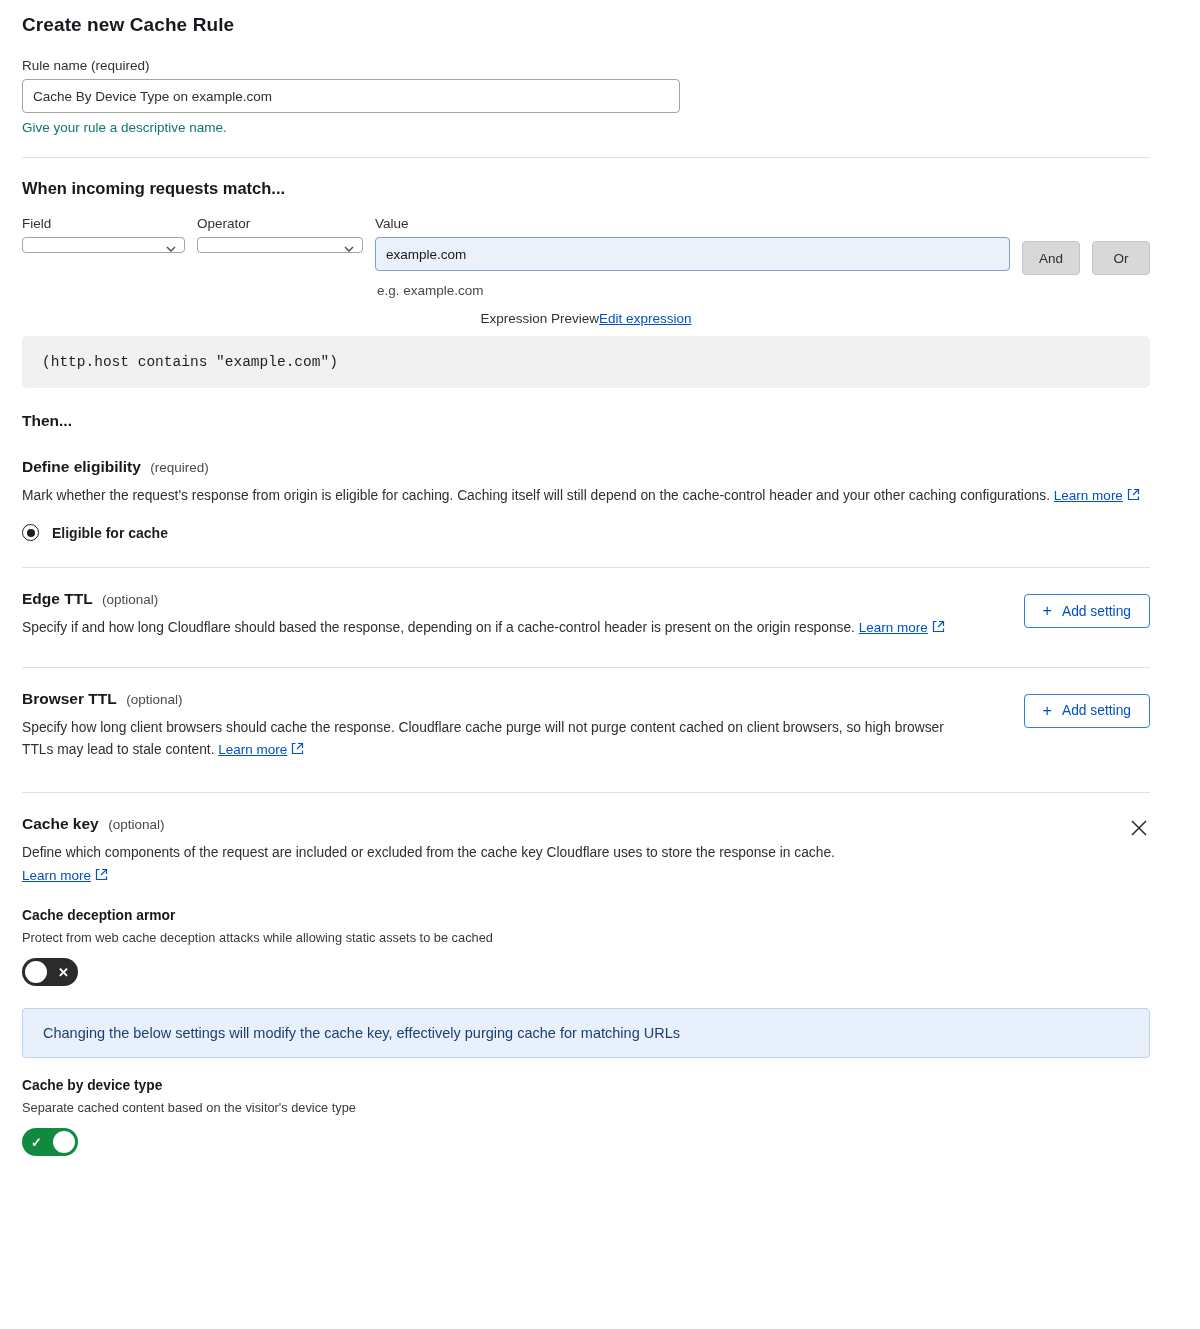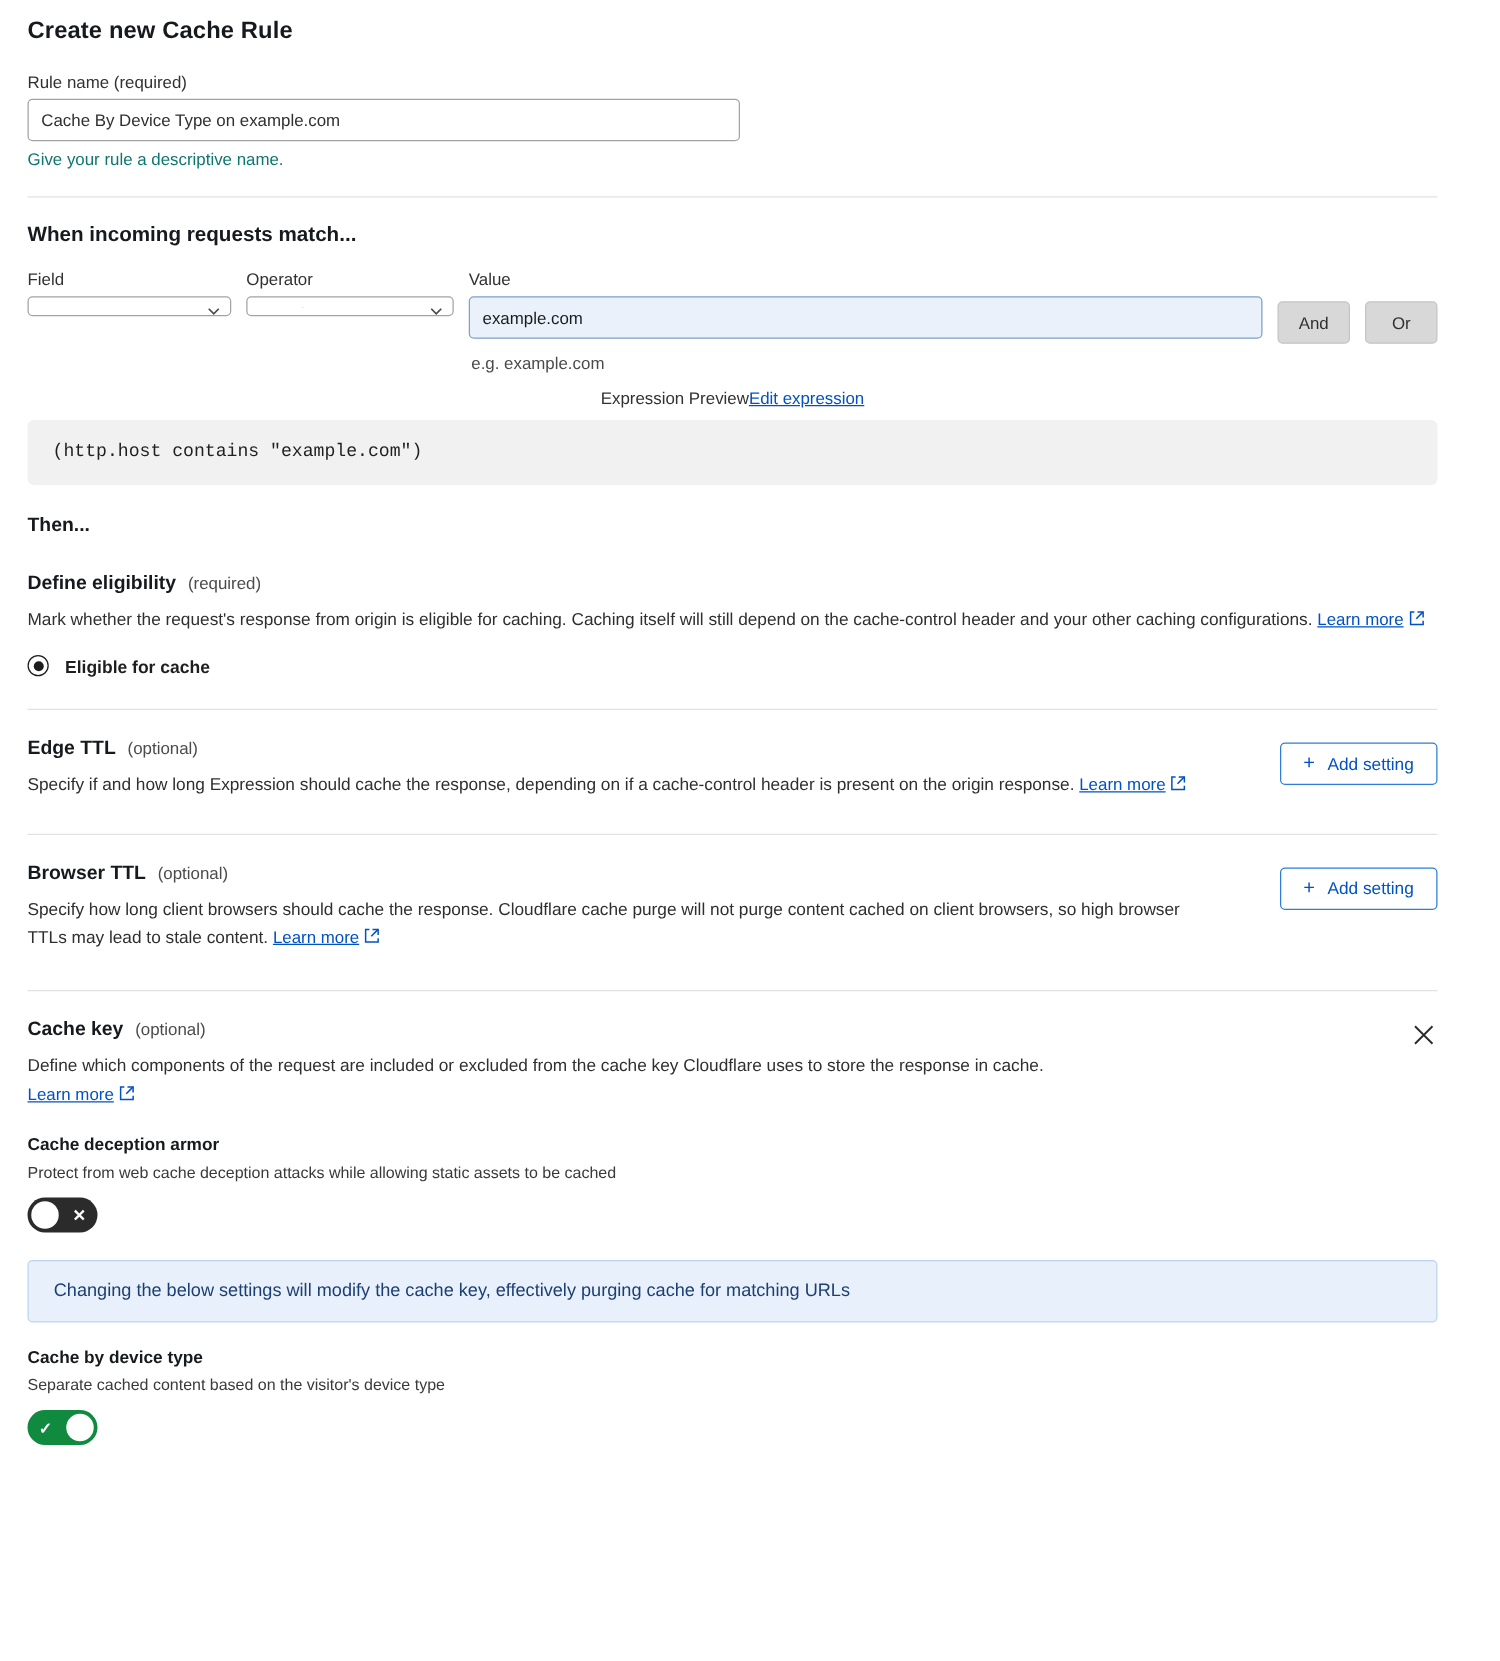--- a/index.html
+++ b/index.html
@@ -25,21 +25,21 @@
     margin: 6px 0 22px 0;
     letter-spacing: 0.1px;
   }
   .field-label {
     font-size: 13.5px;
     color: #313131;
     margin-bottom: 6px;
   }
   .text-input {
     display: block;
-    width: 570px;
+    width: 658px;
     height: 34px;
     padding: 6px 10px;
     font-size: 13.5px;
     font-family: "Liberation Sans", sans-serif;
     color: #2f2f2f;
     border: 1px solid #a3a3a3;
     border-radius: 4px;
     background: #fff;
     outline: none;
   }
@@ -376,21 +376,21 @@
 
   <hr class="divider" style="margin-top:26px;">
 
   <div class="section-row" style="margin-top:22px;">
     <div class="section-body">
       <div>
         <span class="block-title">Edge TTL</span>
         <span class="optional">(optional)</span>
       </div>
       <div class="block-desc" style="max-width:960px;">
-        <span>Specify if and how long Expression should cache the response, depending on if a cache-control header is present on the origin response.</span>
+        <span>Specify if and how long Cloudflare should based the response, depending on if a cache-control header is present on the origin response.</span>
         <span class="link">Learn more</span><span class="ext-icon"><svg width="13" height="13" viewBox="0 0 13 13">
               <path d="M4.5 1.5 H1.5 V11.5 H11.5 V8.5" fill="none" stroke="#0051c3" stroke-width="1.2"></path>
               <path d="M7 1.5 H11.5 V6" fill="none" stroke="#0051c3" stroke-width="1.2"></path>
               <path d="M6 7 L11.3 1.7" fill="none" stroke="#0051c3" stroke-width="1.2"></path>
             </svg></span>
       </div>
     </div>
     <button class="add-setting">
       <span class="plus">+</span>
       <span>Add setting</span>

